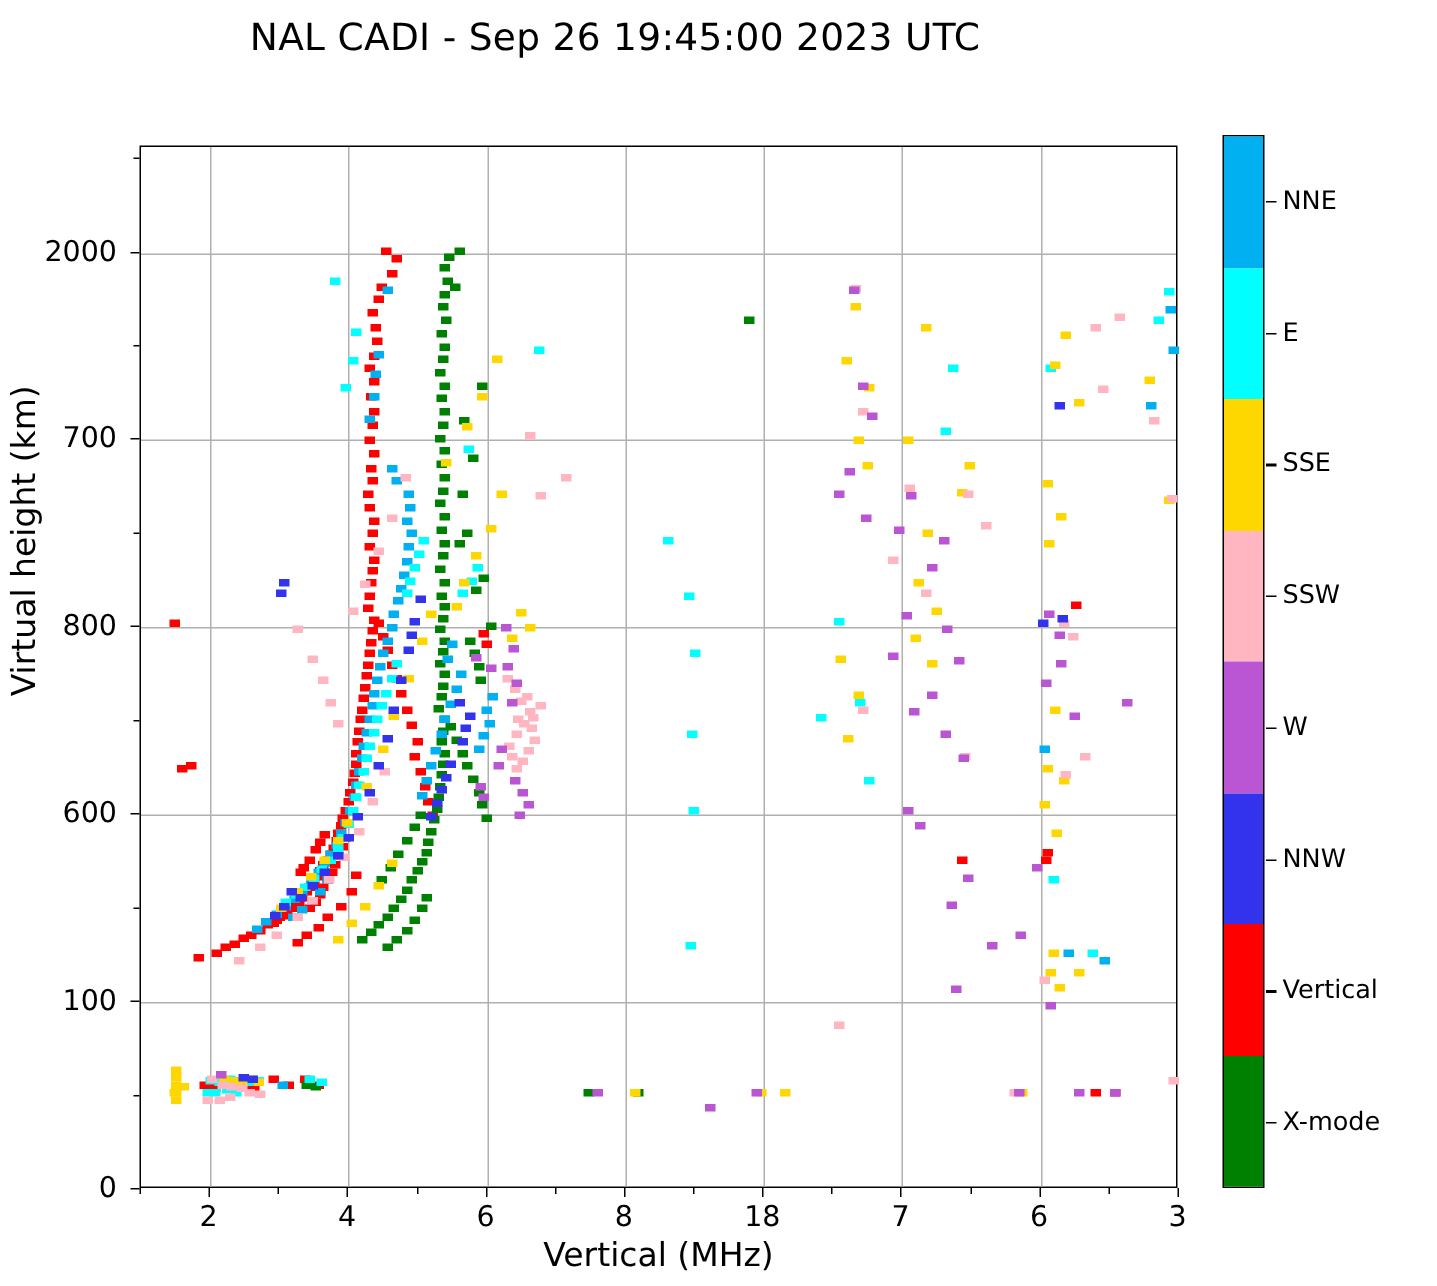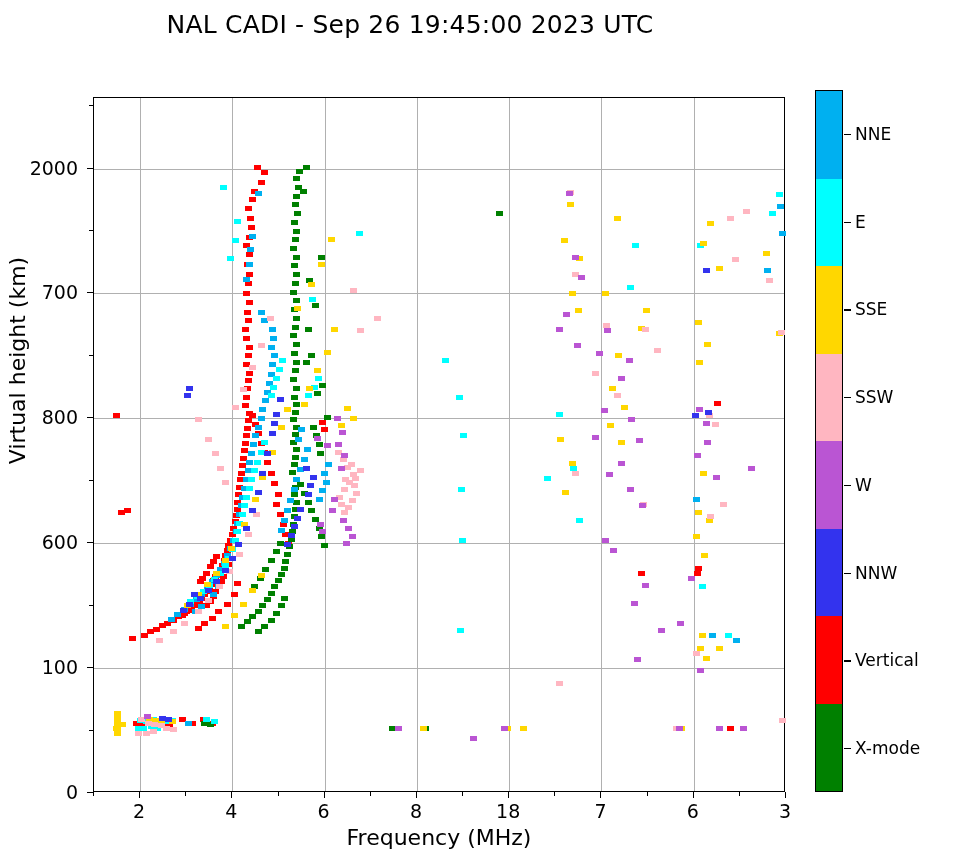--- a/index.html
+++ b/index.html
@@ -729,21 +729,21 @@
       <div class="ylabel" style="top: 417.337px;">800</div>
       <div class="ytick minor" style="top: 354.893px;"></div>
       <div class="ytick" style="top: 292.449px;"></div>
       <div class="ylabel" style="top: 292.449px;">700</div>
       <div class="ytick minor" style="top: 230.005px;"></div>
       <div class="ytick" style="top: 167.562px;"></div>
       <div class="ylabel" style="top: 167.562px;">2000</div>
       <div class="ytick minor" style="top: 105.118px;"></div>
     </div>
 
-  <div id="xaxis-title">Frequency (MHz)</div>
+  <div id="xaxis-title">Vertical (MHz)</div>
   <div id="yaxis-title">Virtual height (km)</div>
 
   <div id="colorbar">
       <div class="cb-band" style="background: rgb(0, 176, 240); height: 12.5%;"></div>
       <div class="cb-band" style="background: rgb(0, 255, 255); height: 12.5%;"></div>
       <div class="cb-band" style="background: rgb(255, 215, 0); height: 12.5%;"></div>
       <div class="cb-band" style="background: rgb(255, 182, 193); height: 12.5%;"></div>
       <div class="cb-band" style="background: rgb(186, 85, 211); height: 12.5%;"></div>
       <div class="cb-band" style="background: rgb(51, 51, 238); height: 12.5%;"></div>
       <div class="cb-band" style="background: rgb(255, 0, 0); height: 12.5%;"></div>

